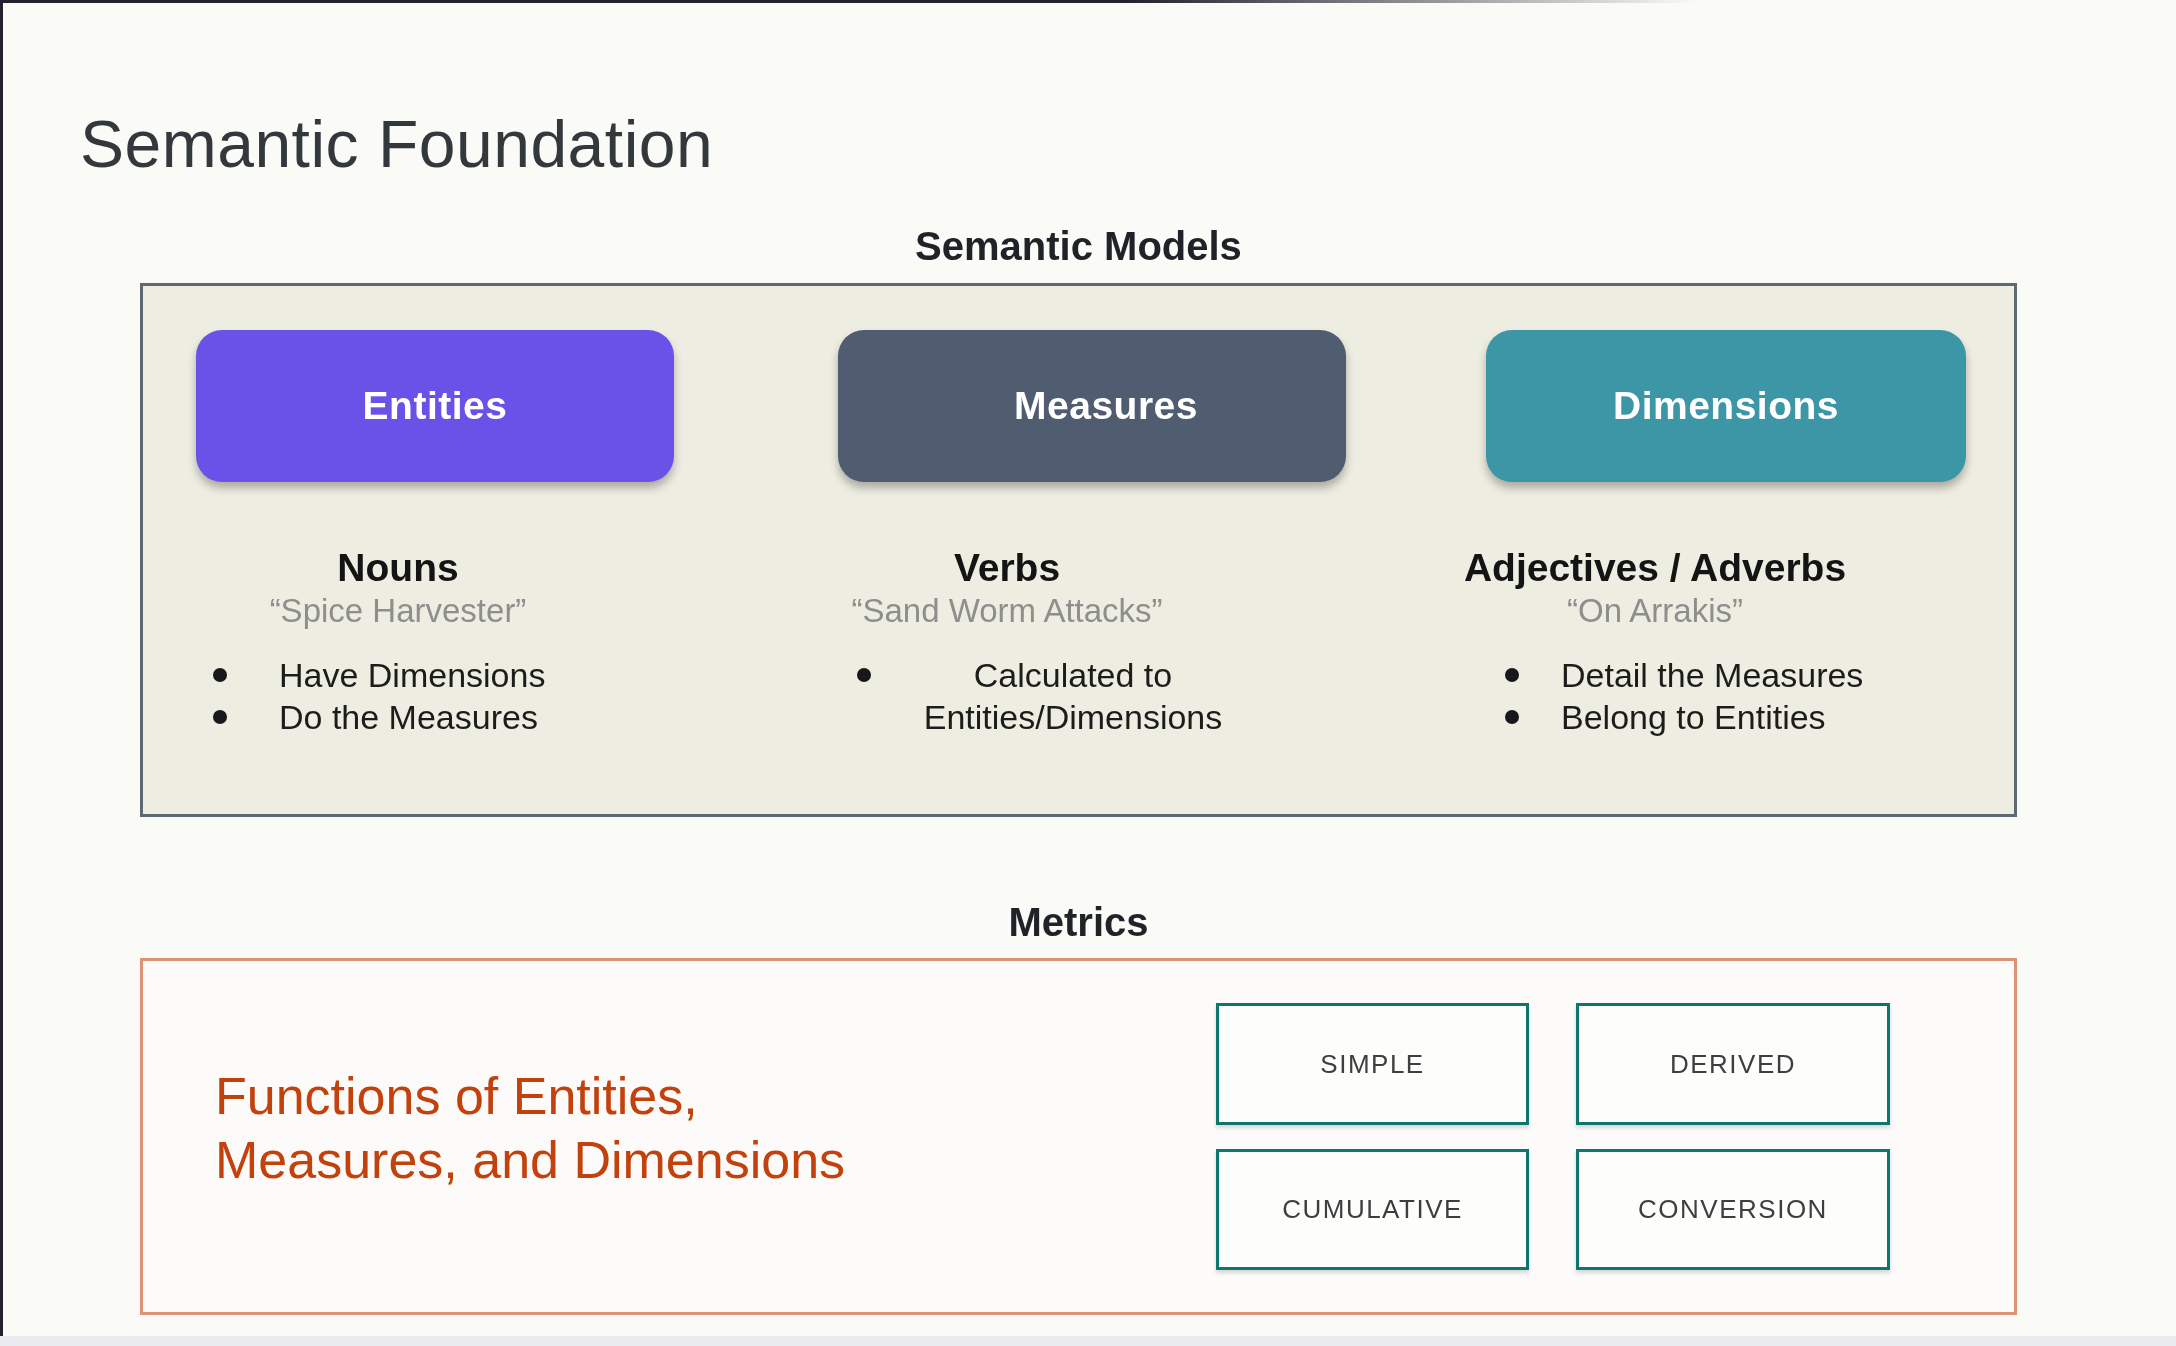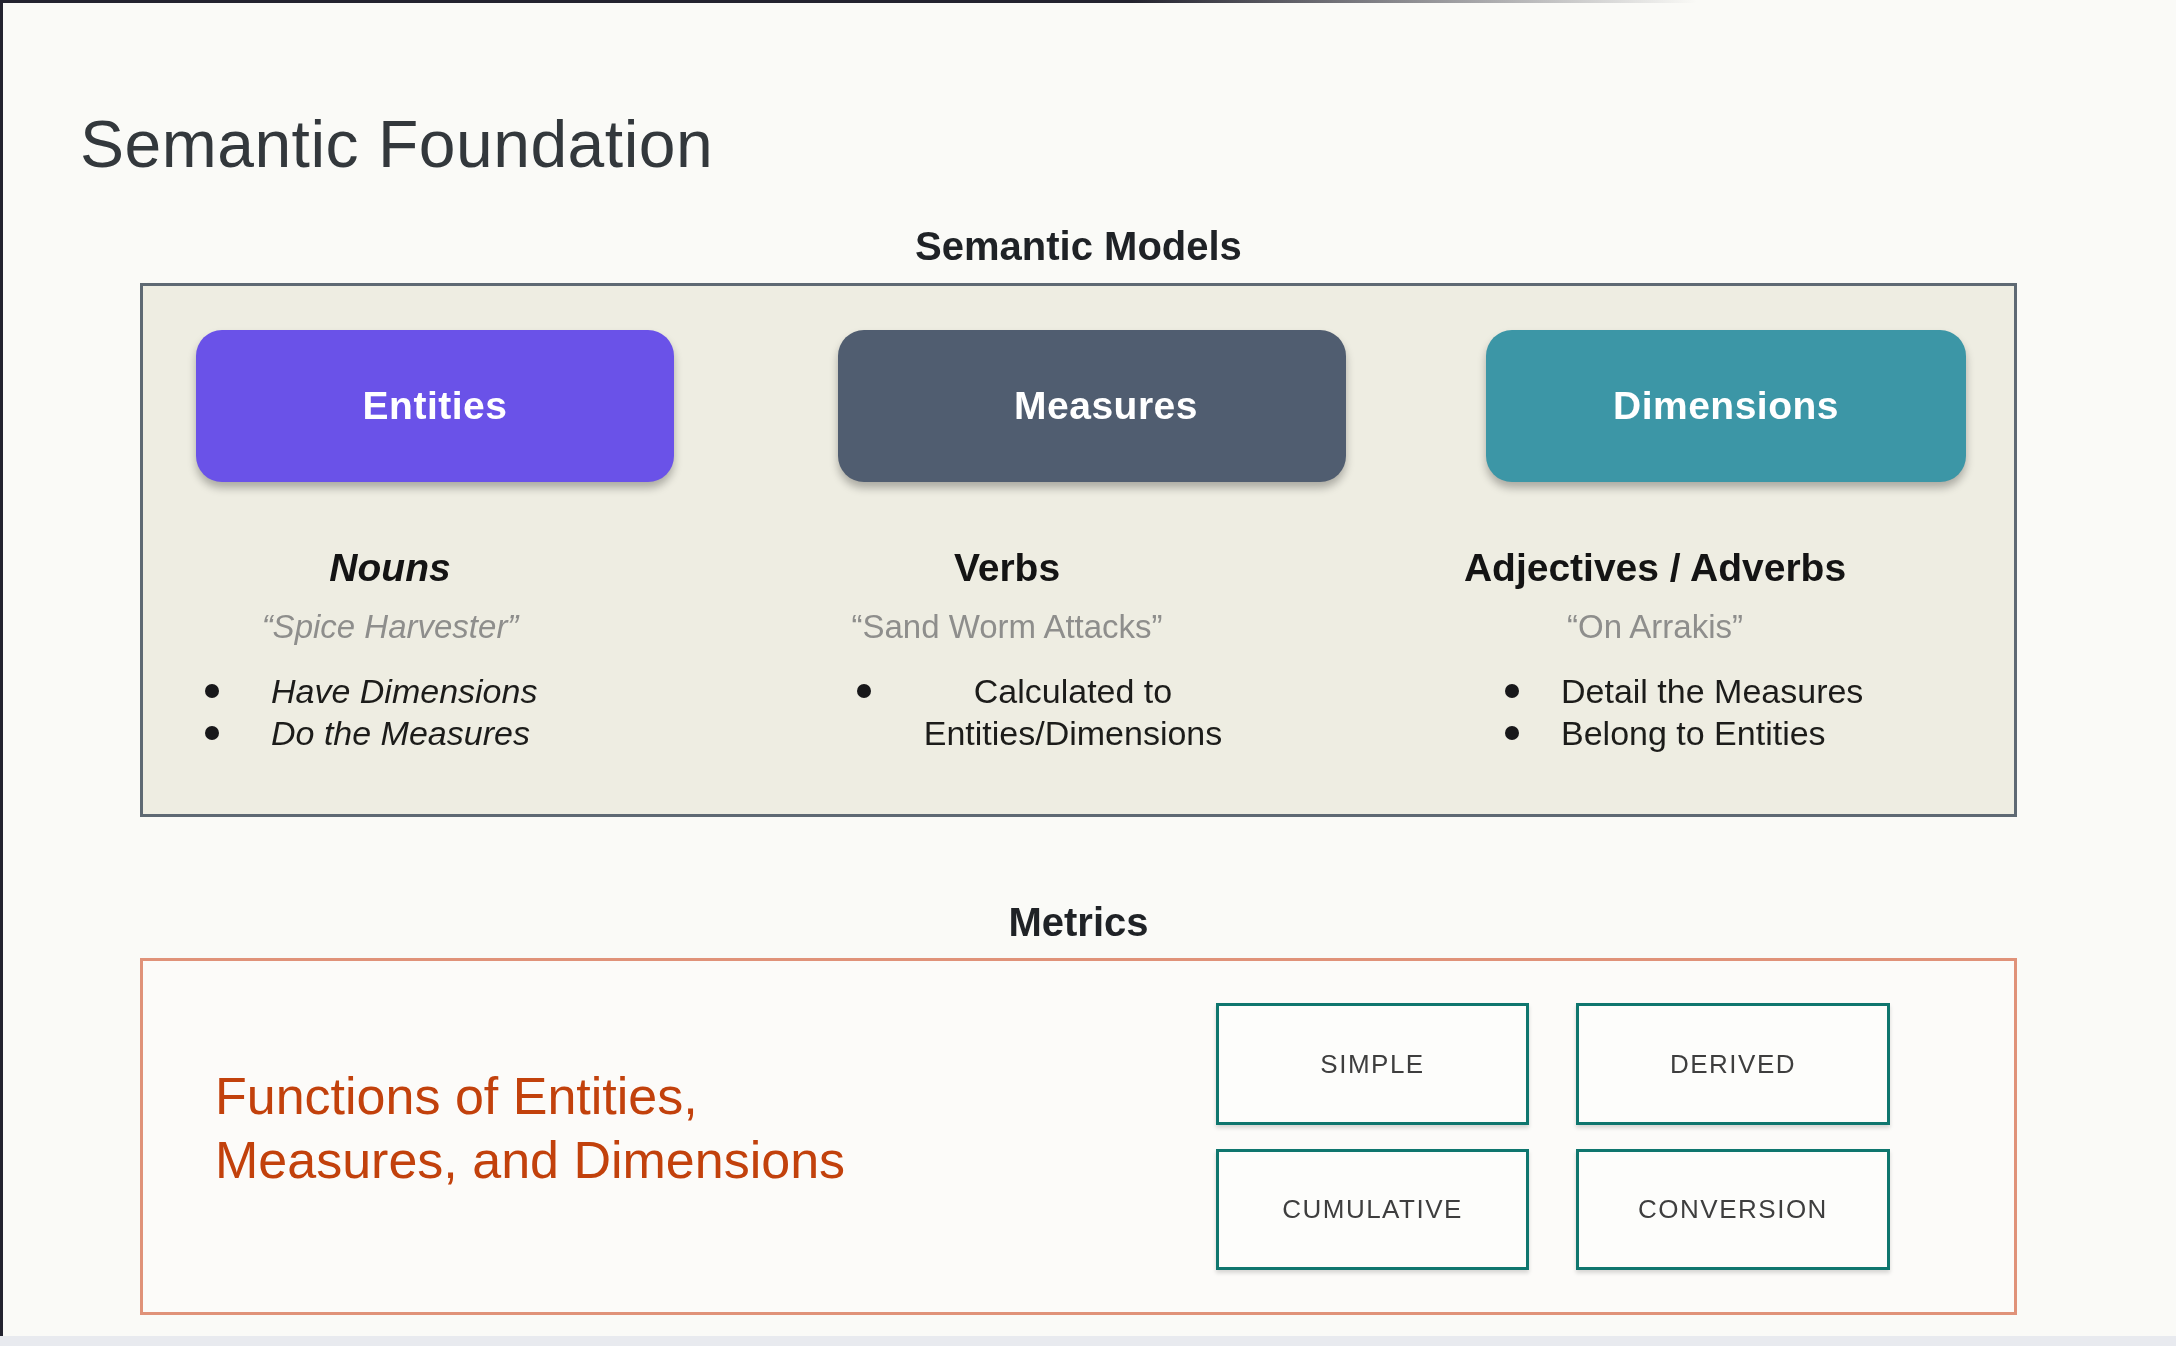--- a/index.html
+++ b/index.html
@@ -40,25 +40,25 @@
     position:absolute;top:330px;height:152px;border-radius:26px;
     display:flex;align-items:center;justify-content:center;
     color:#ffffff;font-size:39px;font-weight:700;letter-spacing:0.5px;
     box-shadow:0 6px 9px rgba(0,0,0,0.28);
   }
   .pill-entities{left:196px;width:478px;}
   .pill-measures{left:838px;width:480px;padding-left:28px;}
   .pill-dimensions{left:1486px;width:480px;}
 
   .model-col{position:absolute;top:546px;width:500px;text-align:center;}
-  .col-1{left:140px;font-style:italic;}
+  .col-1{left:148px;}
   .col-2{left:757px;}
   .col-3{left:1405px;}
   .col-heading{font-size:39px;font-weight:700;color:#141414;line-height:1.12;}
-  .col-quote{font-size:33px;color:#8e8e8c;margin-top:18px;}
+  .col-quote{font-size:33px;color:#8e8e8c;margin-top:2px;}
   .bullets{list-style:none;margin:24px 0 0 0;padding:0;text-align:center;font-size:34px;color:#1c1c1a;}
   .col-1 .bullets{margin-left:65px;}
   .col-2 .bullets{margin-left:100px;}
   .col-3 .bullets{margin-left:100px;}
   .bullets li{display:flex;align-items:flex-start;line-height:42px;}
   .dot{flex:0 0 14px;width:14px;height:14px;border-radius:50%;background:#18181a;margin-top:14px;}
   .col-1 .dot{margin-right:52px;}
   .col-2 .dot{margin-right:42px;}
   .col-3 .dot{margin-right:42px;}
   .col-2 .bullet-text{max-width:320px;}

